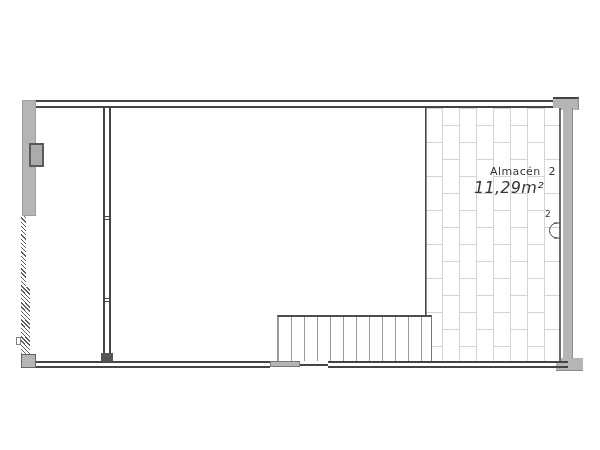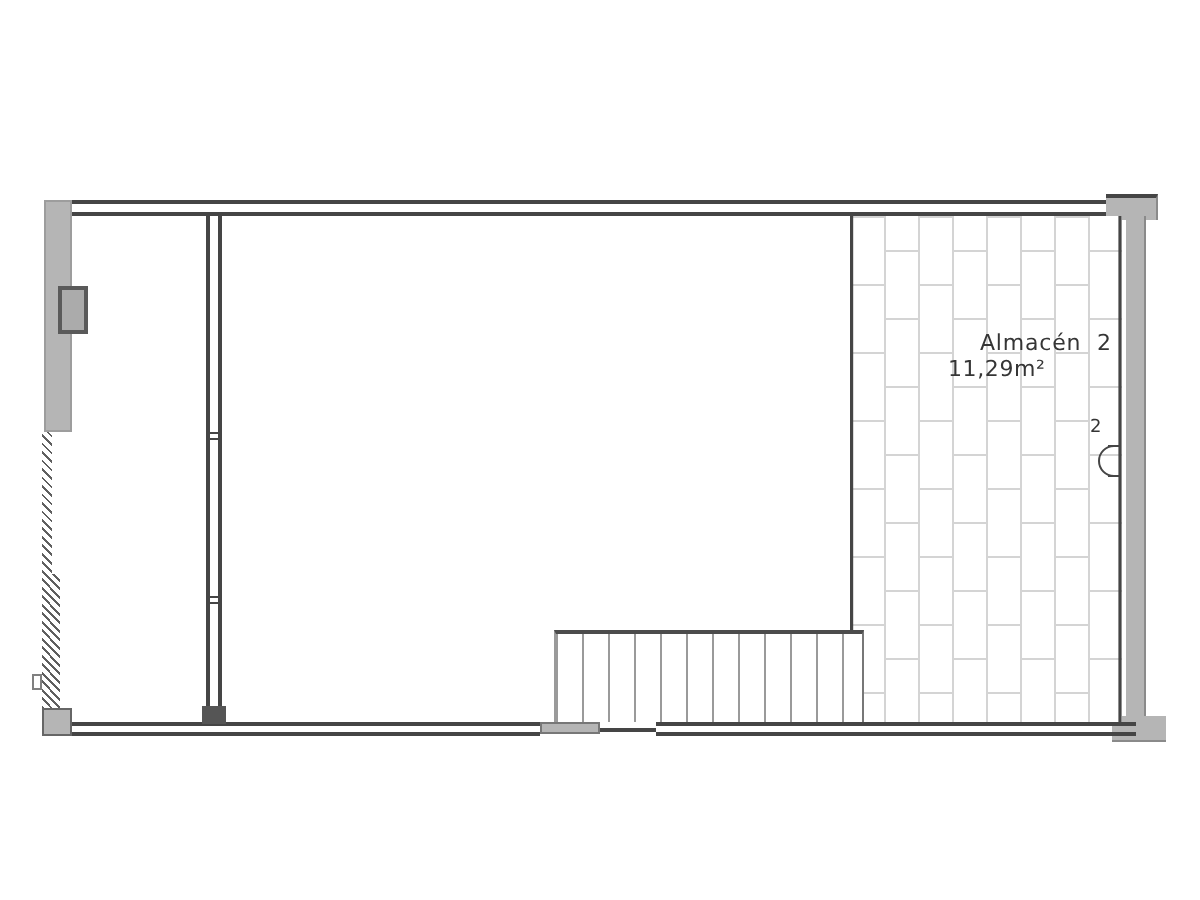--- a/index.html
+++ b/index.html
@@ -76,22 +76,22 @@
         #ffffff 1px,#ffffff 13px);
     border-top:2px solid #4c4c4c;
     border-left:1px solid #9a9a9a;
     border-right:1px solid #777;}
 
   
   .room-label{left:490px;top:165px;
     font-size:11px;color:var(--text,#353535);
     letter-spacing:0.4px;word-spacing:4px;white-space:nowrap;text-align:right;}
   .room-area{left:474px;top:178px;
-    font-size:11px;color:var(--text,#353535);
-    letter-spacing:0.3px;white-space:nowrap;}
+    font-size:16px;color:var(--text,#353535);
+    letter-spacing:0.3px;white-space:nowrap;font-style:italic;}
   .marker-num{left:545px;top:209px;
     font-size:9px;color:var(--text,#353535);}
   .marker-icon{left:549px;top:219px;}
 </style>
 </head>
 <body>
 
 <div id="plan">
 
   <div class="abs wall-top"></div>

